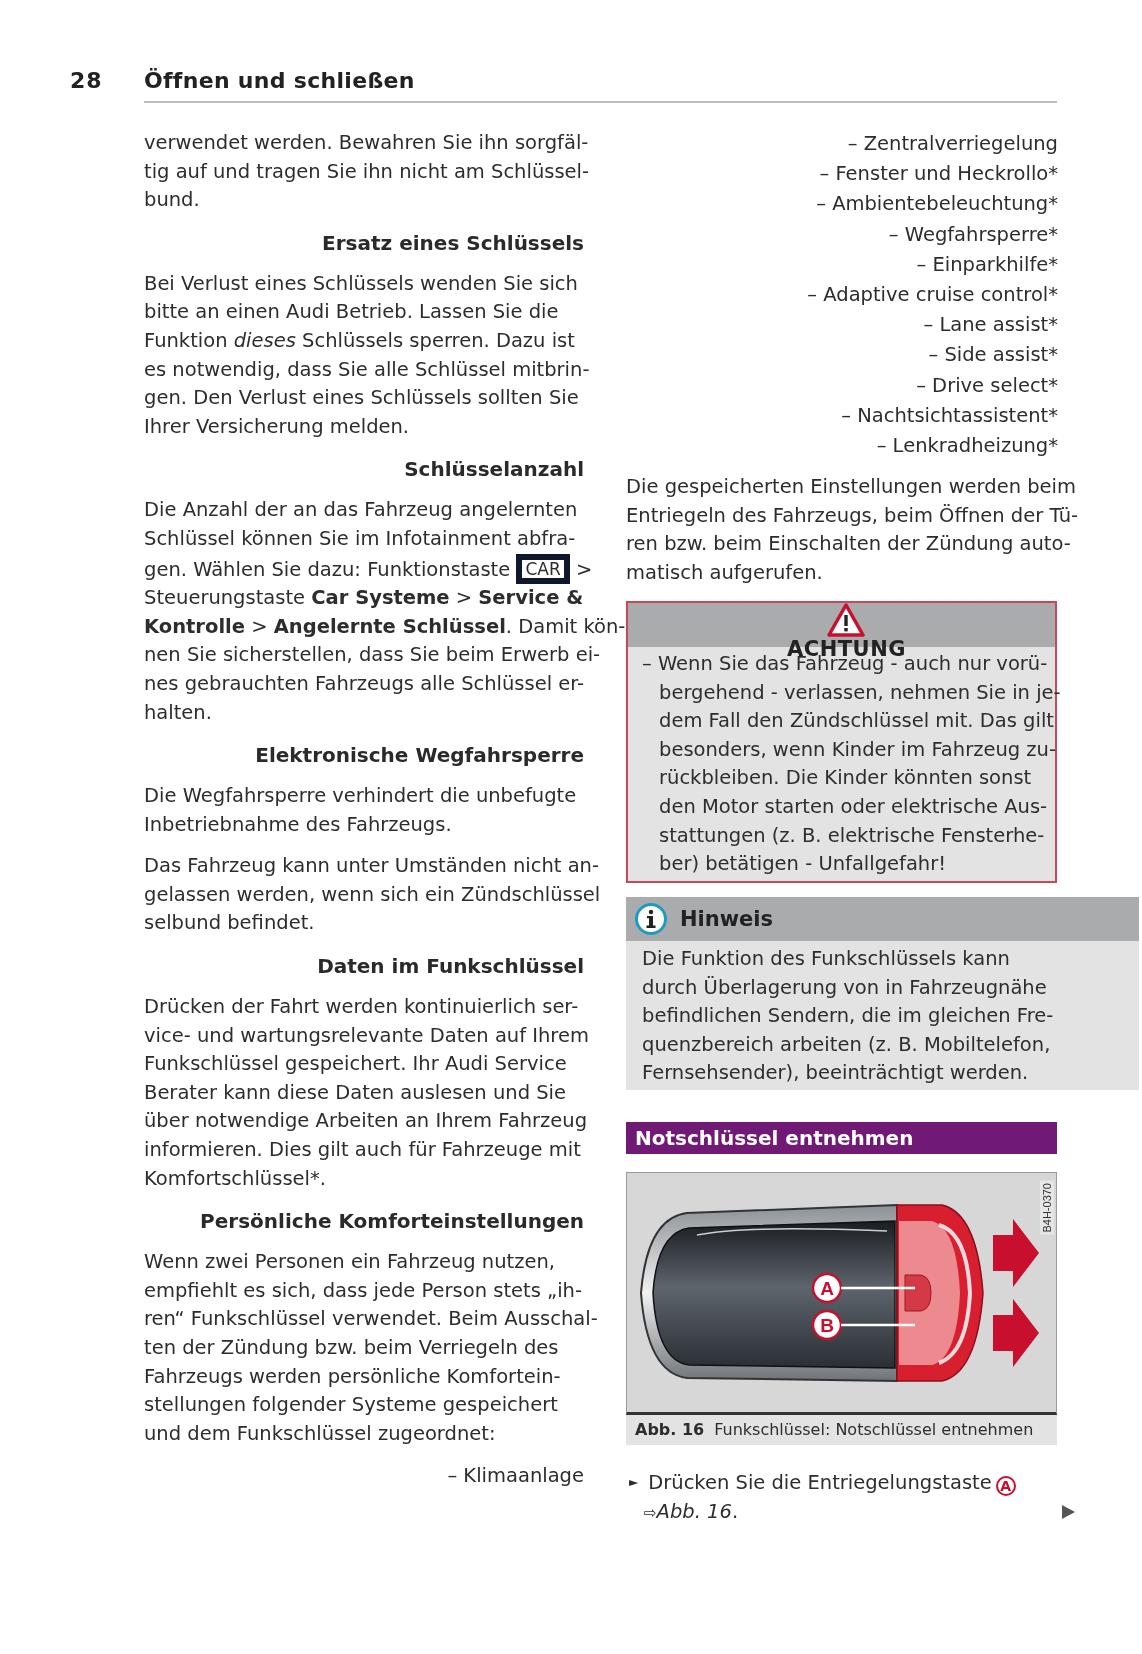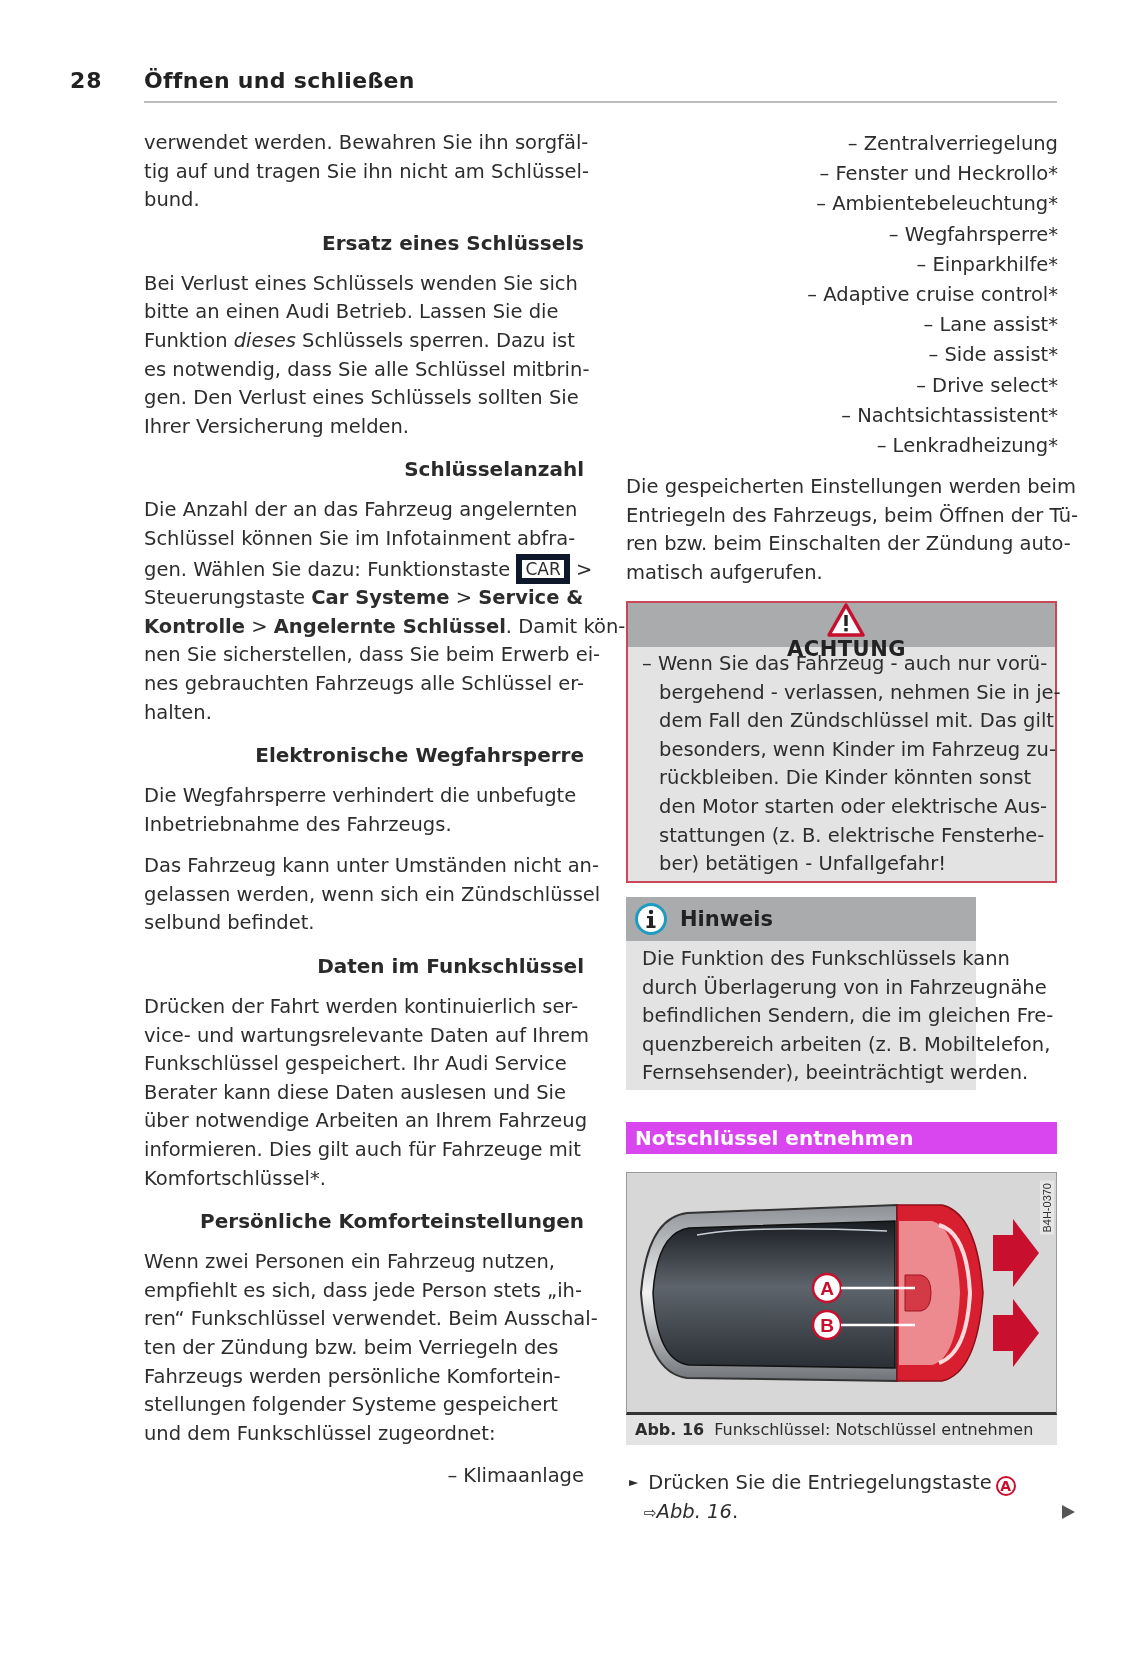--- a/index.html
+++ b/index.html
@@ -22,26 +22,26 @@
 
   .list-item { white-space:nowrap; line-height:30.2px;text-align:right; }
 
   .warn-box { position:absolute; left:626px; top:601px; width:431px; height:282px; border:2px solid #c8485a; background:#e3e3e3; box-sizing:border-box; }
   .warn-head { height:44px; background:#a9abad; display:flex; align-items:center;flex-direction:column; }
   .warn-title { font-size:21px; font-weight:bold; color:#222; margin-left:10px; letter-spacing:0.5px; }
   .warn-body { padding:3px 12px 0 14px; font-size:19.5px; line-height:28.6px; color:#2d2d2d; }
   .warn-body .l1 { white-space:nowrap; }
   .warn-body .ln { white-space:nowrap; padding-left:17px; }
 
-  .note-box { position:absolute; left:626px; top:897px; width:350px; height:193px; background:#e3e3e3; }
+  .note-box { position:absolute; left:626px; top:897px; width:513px; height:193px; background:#e3e3e3; }
   .note-head { height:44px; background:#a9abad; display:flex; align-items:center; }
   .note-title { font-size:21px; font-weight:bold; color:#222; margin-left:12px; }
   .note-body { padding:4px 12px 0 16px; font-size:19.5px; line-height:28.6px; color:#2d2d2d; white-space:nowrap; }
 
-  .section-bar { position:absolute; left:626px; top:1122px; width:431px; height:32px; background:#d946ef; color:#fff; font-size:20px; font-weight:bold; line-height:32px; padding-left:9px; box-sizing:border-box; }
+  .section-bar { position:absolute; left:626px; top:1122px; width:431px; height:32px; background:#701a75; color:#fff; font-size:20px; font-weight:bold; line-height:32px; padding-left:9px; box-sizing:border-box; }
 
   .figure { position:absolute; left:626px; top:1172px; width:431px; height:243px; background:#d7d7d7; border:1px solid #9a9a9a; border-bottom:3px solid #333; box-sizing:border-box; overflow:hidden; }
   .fig-code { position:absolute; right:2px; top:8px; font-size:11px; color:#333; writing-mode:vertical-rl; transform:rotate(180deg); background:#e6e6e6; padding:2px 1px; font-family:"Liberation Sans",sans-serif; }
   .caption { position:absolute; left:626px; top:1415px; width:431px; height:30px; background:#e3e3e3; font-size:16px; line-height:30px; padding-left:9px; box-sizing:border-box; color:#2d2d2d; white-space:nowrap; }
   .caption b { margin-right:10px; }
 
   .step { position:absolute; left:629px; top:1468px; font-size:19.5px; line-height:28.6px; color:#2d2d2d; }
   .step .bullet { display:inline-block; font-size:12px; vertical-align:3px; margin-right:10px; }
   .circ { display:inline-flex; align-items:center; justify-content:center; width:20px; height:20px; border:2px solid #c8102e; border-radius:50%; color:#c8102e; font-size:14px; font-weight:bold; box-sizing:border-box; vertical-align:-2px; margin-left:4px; }
   .ref { padding-left:15px; }

